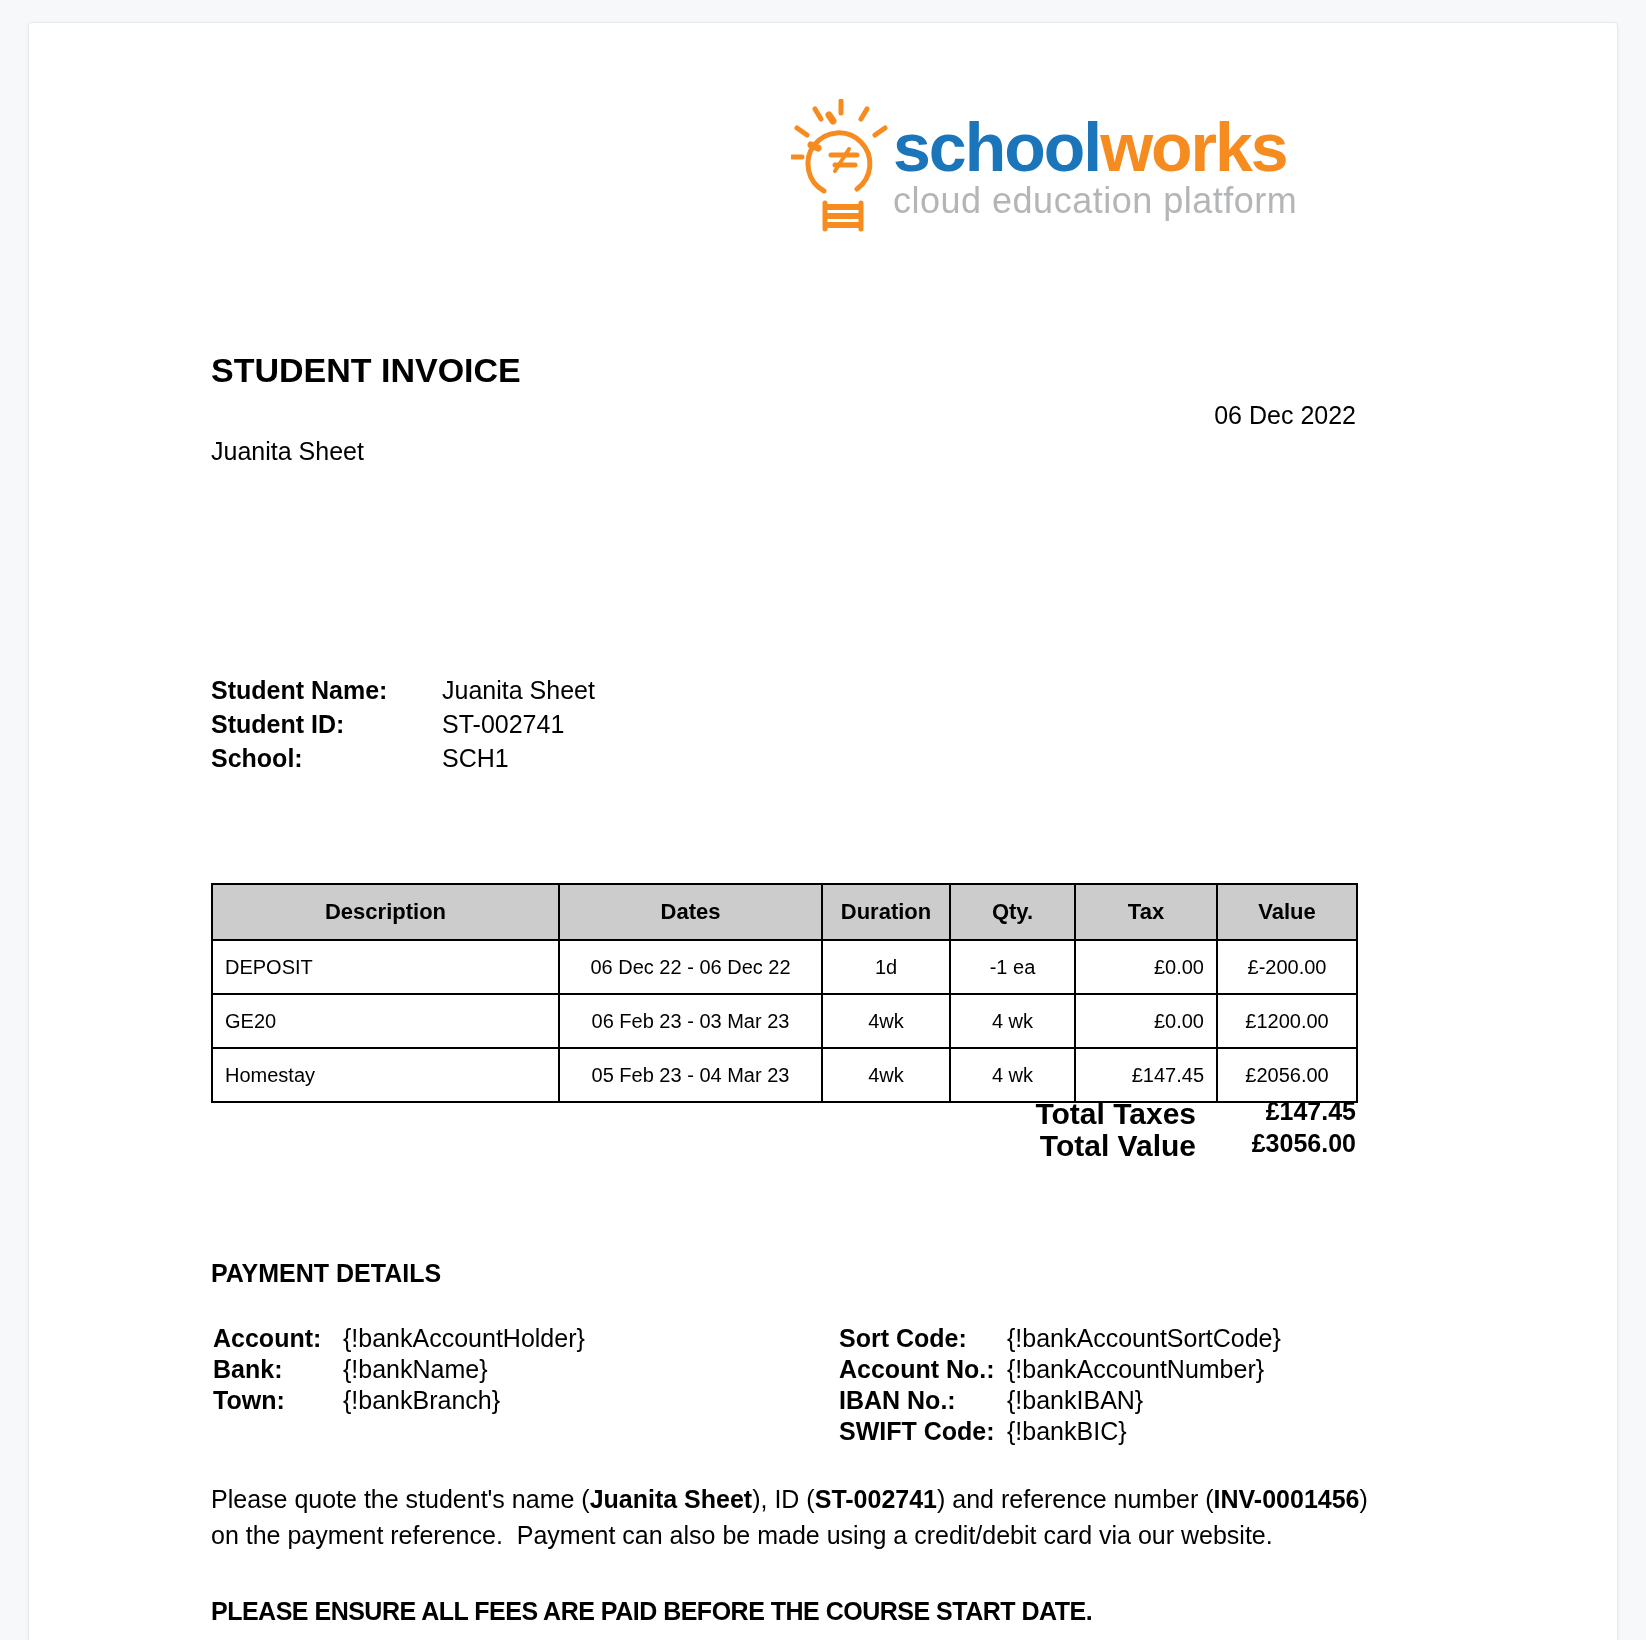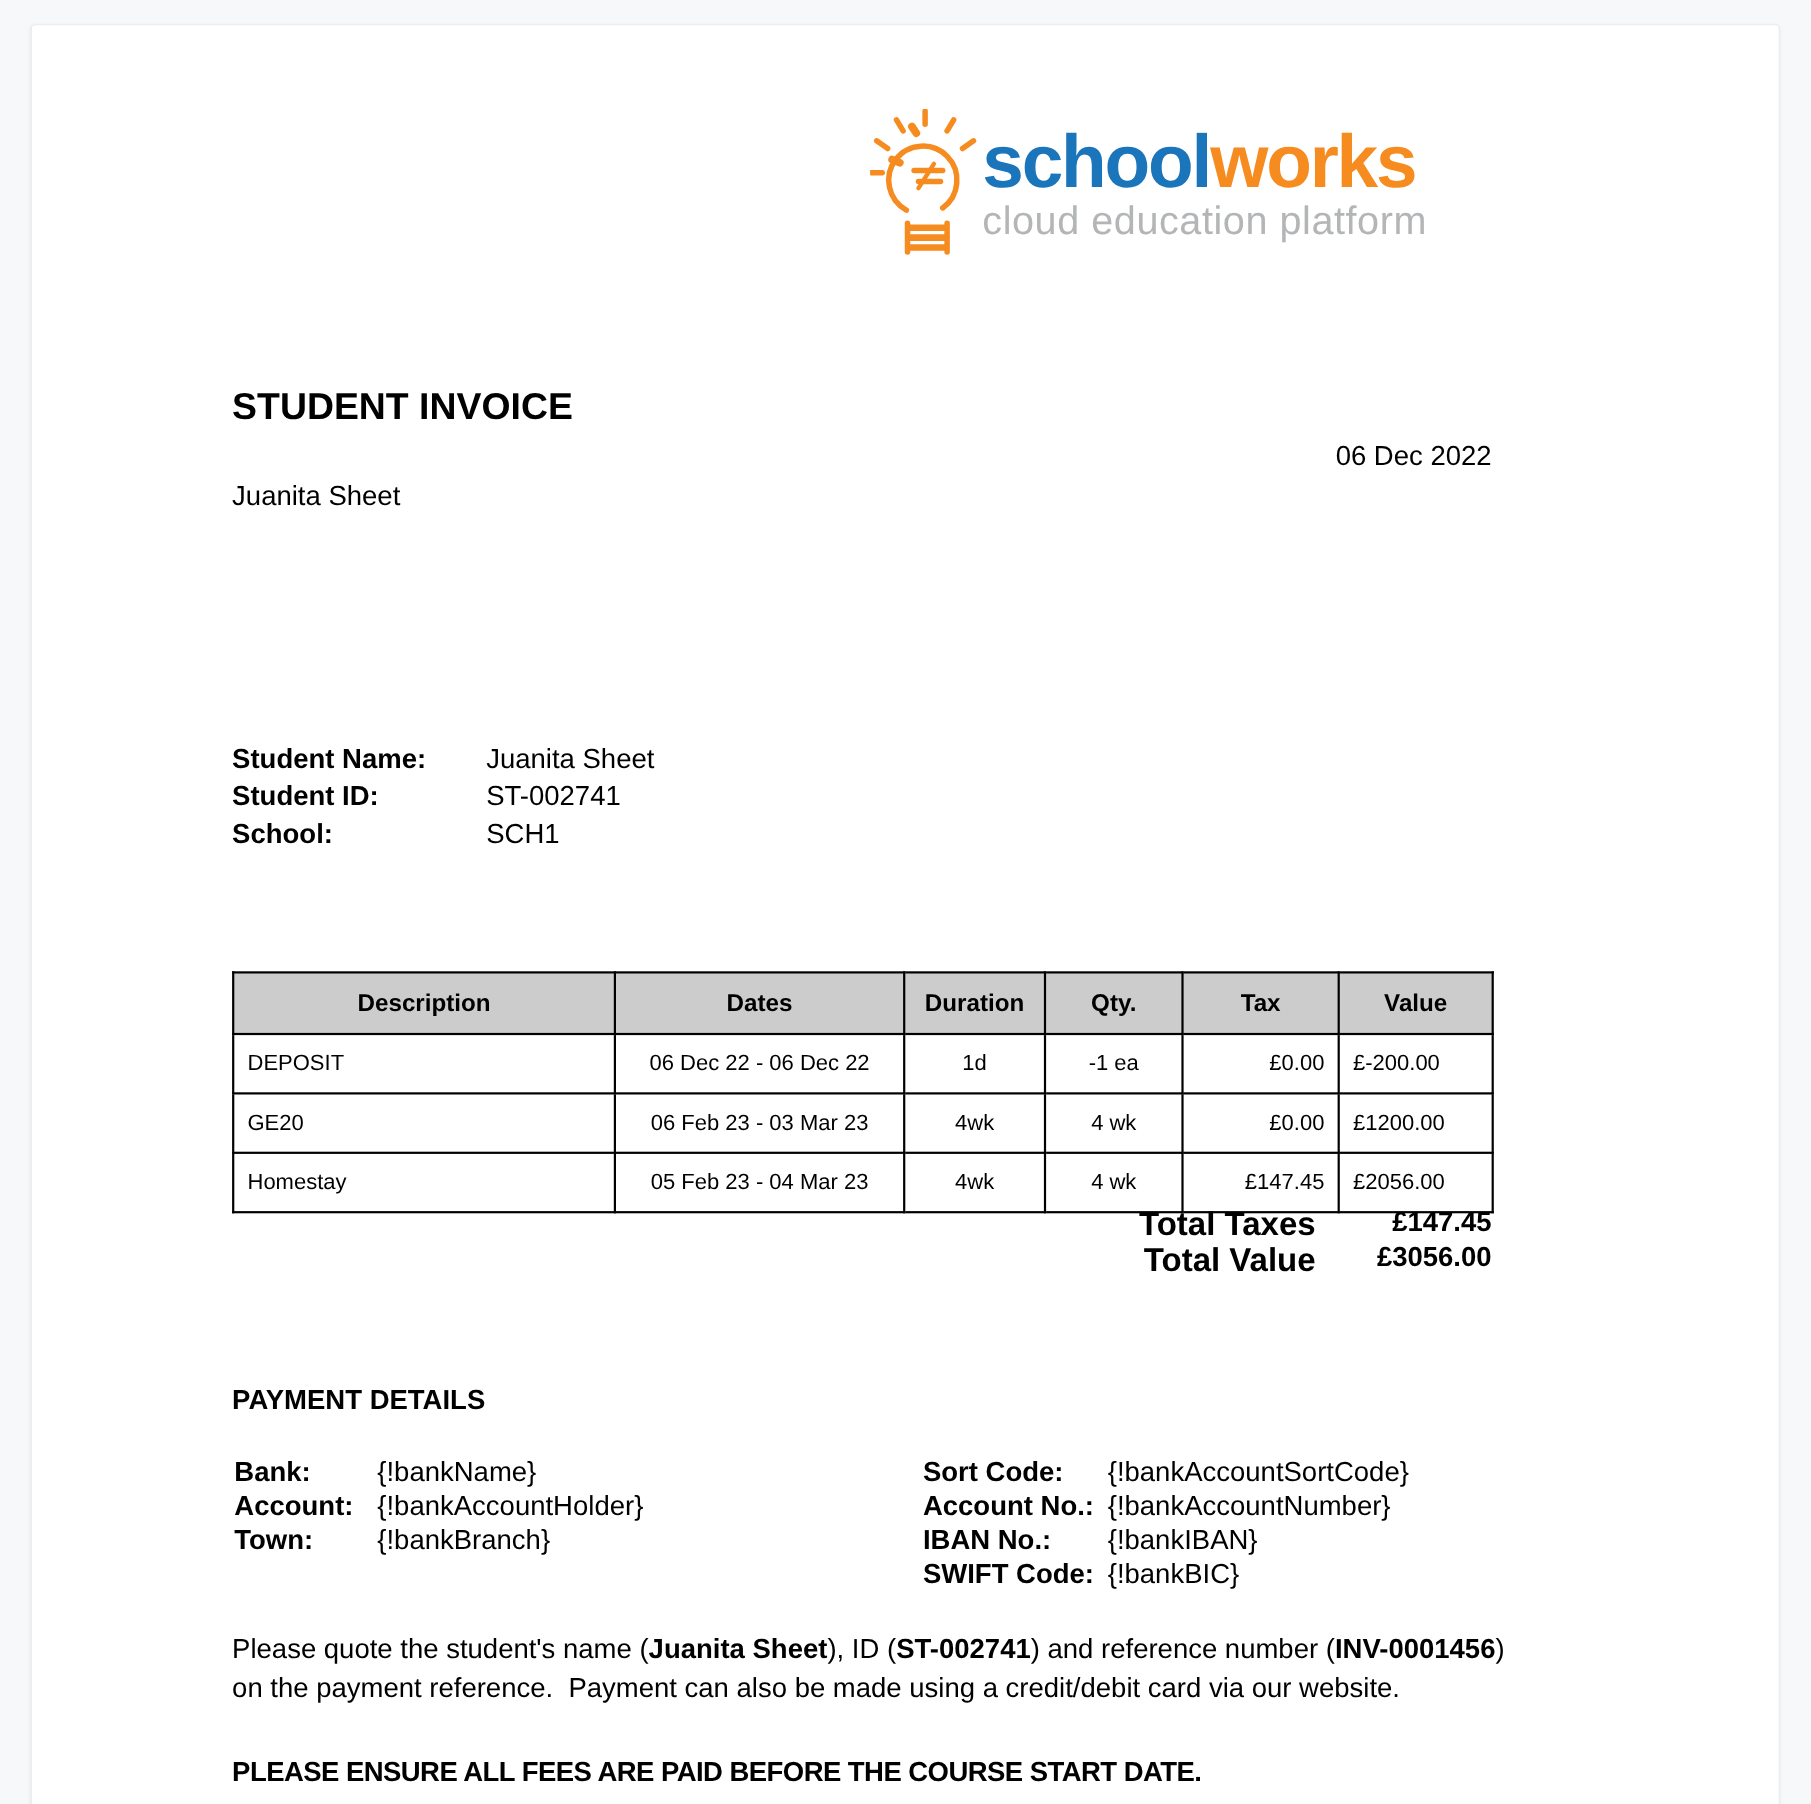--- a/index.html
+++ b/index.html
@@ -59,21 +59,21 @@
   .col-dates { width: 263px; }
   .col-dur   { width: 128px; }
   .col-qty   { width: 125px; }
   .col-tax   { width: 142px; }
   .col-val   { width: 140px; }
   td.cell-desc  { text-align: left; }
   td.cell-dates { text-align: center; }
   td.cell-dur   { text-align: center; }
   td.cell-qty   { text-align: center; }
   td.cell-tax   { text-align: right; }
-  td.cell-val   { text-align: left; }
+  td.cell-val   { text-align: center; }
   
   .totals { position: absolute; left: 800px; top: 1074px; width: 527px; }
   .totals-row { display: flex; justify-content: flex-end; height: 32px; }
   .totals-label {
     width: 300px; text-align: right; font-size: 30px; font-weight: bold;
   }
   .totals-value {
     width: 160px; text-align: right; font-size: 25px; font-weight: bold;
   }
   
@@ -209,28 +209,28 @@
     <div class="totals-row">
       <span class="totals-label">Total Value</span>
       <span class="totals-value">£3056.00</span>
     </div>
   </div>
 
   <div class="payment-heading">PAYMENT DETAILS</div>
 
   <div class="payment-left">
     <div class="pay-row">
+      <span class="pay-label">Account:</span>
+      <span class="pay-value">{!bankAccountHolder}</span>
+    </div>
+    <div class="pay-row">
       <span class="pay-label">Bank:</span>
       <span class="pay-value">{!bankName}</span>
     </div>
     <div class="pay-row">
-      <span class="pay-label">Account:</span>
-      <span class="pay-value">{!bankAccountHolder}</span>
-    </div>
-    <div class="pay-row">
       <span class="pay-label">Town:</span>
       <span class="pay-value">{!bankBranch}</span>
     </div>
   </div>
 
   <div class="payment-right">
     <div class="pay-row">
       <span class="pay-label">Sort Code:</span>
       <span class="pay-value">{!bankAccountSortCode}</span>
     </div>

